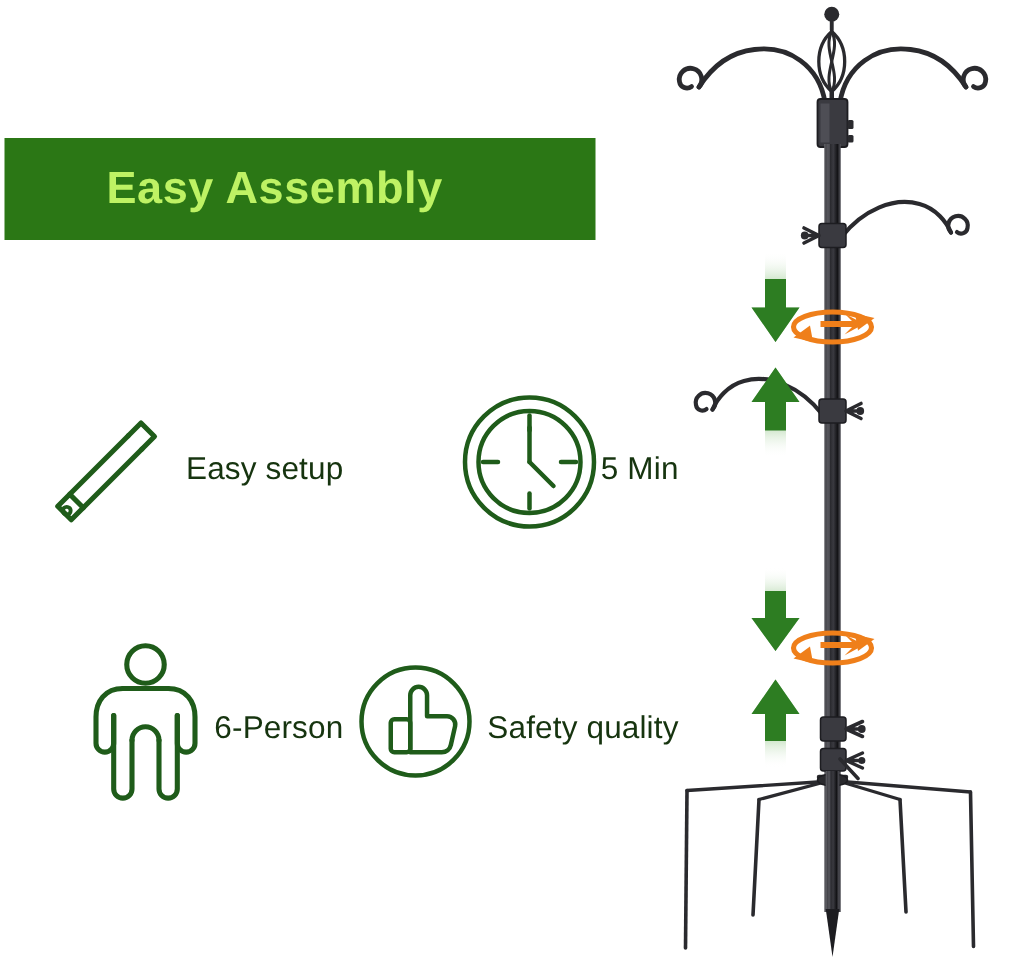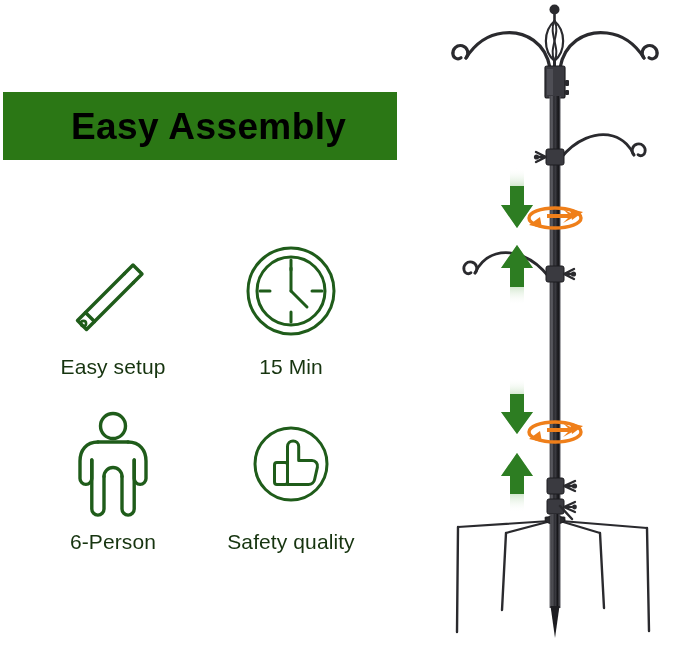--- a/index.html
+++ b/index.html
@@ -35,22 +35,22 @@
     position: absolute;
     left: 3px;
     top: 92px;
     width: 394px;
     height: 68px;
     background: #2b7715;
     display: flex;
     align-items: center;
   }
   #headline-text {
-    color: #000000;
-    font-size: 37px;
+    color: #bef264;
+    font-size: 30px;
     font-weight: bold;
     letter-spacing: 0.4px;
     margin-left: 68px;
     line-height: 1;
     white-space: nowrap;
   }
 
   
   #feature-grid {
     position: absolute;
@@ -59,23 +59,22 @@
     width: 356px;
     height: 345px;
     display: grid;
     grid-template-columns: 1fr 1fr;
     grid-template-rows: 1fr 1fr;
     column-gap: 0px;
     row-gap: 0px;
   }
   .feature-cell {
     display: flex;
-    flex-direction: column;
     align-items: center;
-    justify-content: center;
+    justify-content: flex-end;
   }
   .feature-icon {
     height: 108px;
     display: flex;
     align-items: center;
     justify-content: center;
   }
   .feature-label {
     margin-top: 10px;
     font-size: 21px;
@@ -153,21 +152,21 @@
             <circle cx="48" cy="48" r="43"></circle>
             <circle cx="48" cy="48" r="34"></circle>
             <line x1="48" y1="17" x2="48" y2="27"></line>
             <line x1="48" y1="69" x2="48" y2="79"></line>
             <line x1="17" y1="48" x2="27" y2="48"></line>
             <line x1="69" y1="48" x2="79" y2="48"></line>
             <line x1="48" y1="25" x2="48" y2="48"></line>
             <line x1="48" y1="48" x2="64" y2="64"></line>
           </svg>
         </div>
-        <div class="feature-label">15 Min</div>
+        <div class="feature-label">5 Min</div>
       </div>
 
       <div class="feature-cell row2">
         <div class="feature-icon">
           <svg width="92" height="108" viewBox="0 0 92 108" fill="none" stroke="#1f5c1a" stroke-width="3.4" stroke-linejoin="round" stroke-linecap="round">
             <circle cx="46" cy="16" r="12.5"></circle>
             <path d="M30.5 31.5
                      C18 31.5 13.5 40 13.5 50
                      L13.5 69
                      a5.8 5.8 0 0 0 11.6 0

